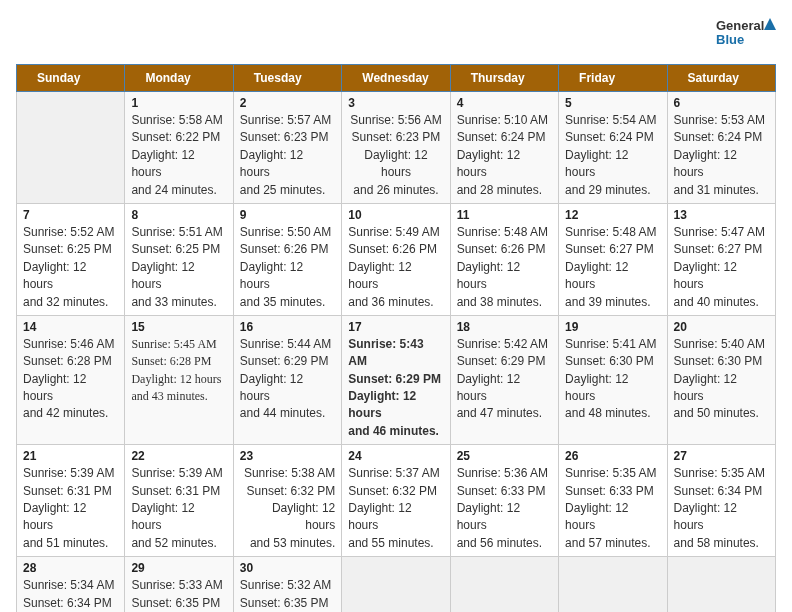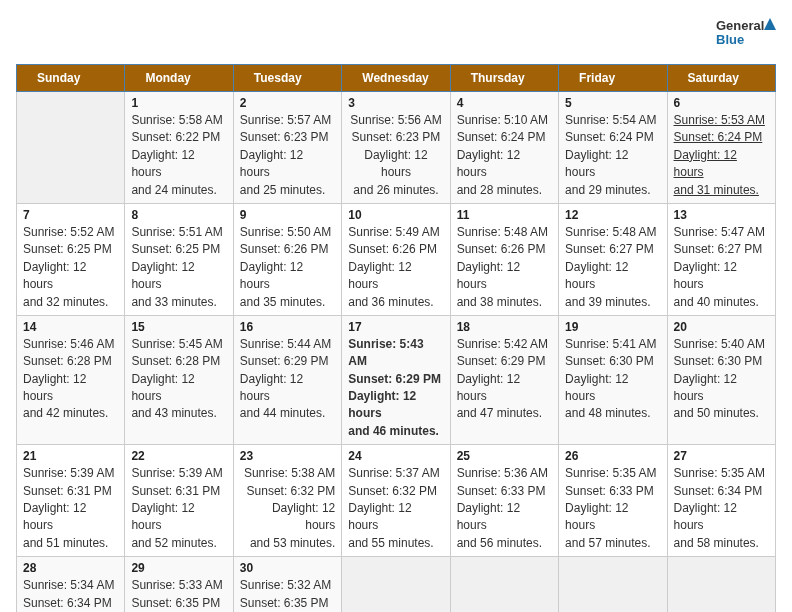--- a/index.html
+++ b/index.html
@@ -134,21 +134,21 @@
         </td>
         <td>
           <div class="day-number">5</div>
           <div class="day-info" style="white-space: pre-line;">Sunrise: 5:54 AM
 Sunset: 6:24 PM
 Daylight: 12 hours
 and 29 minutes.</div>
         </td>
         <td>
           <div class="day-number">6</div>
-          <div class="day-info" style="white-space: pre-line; text-decoration: underline;">Sunrise: 5:53 AM
+          <div class="day-info" style="white-space: pre-line;">Sunrise: 5:53 AM
 Sunset: 6:24 PM
 Daylight: 12 hours
 and 31 minutes.</div>
         </td>
       </tr>
       <tr>
         <td>
           <div class="day-number">7</div>
           <div class="day-info" style="white-space: pre-line;">Sunrise: 5:52 AM
 Sunset: 6:25 PM
@@ -201,21 +201,21 @@
       <tr>
         <td>
           <div class="day-number">14</div>
           <div class="day-info" style="white-space: pre-line;">Sunrise: 5:46 AM
 Sunset: 6:28 PM
 Daylight: 12 hours
 and 42 minutes.</div>
         </td>
         <td>
           <div class="day-number">15</div>
-          <div class="day-info" style="white-space: pre-line;">Sunrise: 5:45 AM
+          <div class="day-info" style="white-space: pre-line; font-family: Liberation Serif, serif;">Sunrise: 5:45 AM
 Sunset: 6:28 PM
 Daylight: 12 hours
 and 43 minutes.</div>
         </td>
         <td>
           <div class="day-number">16</div>
           <div class="day-info" style="white-space: pre-line;">Sunrise: 5:44 AM
 Sunset: 6:29 PM
 Daylight: 12 hours
 and 44 minutes.</div>

